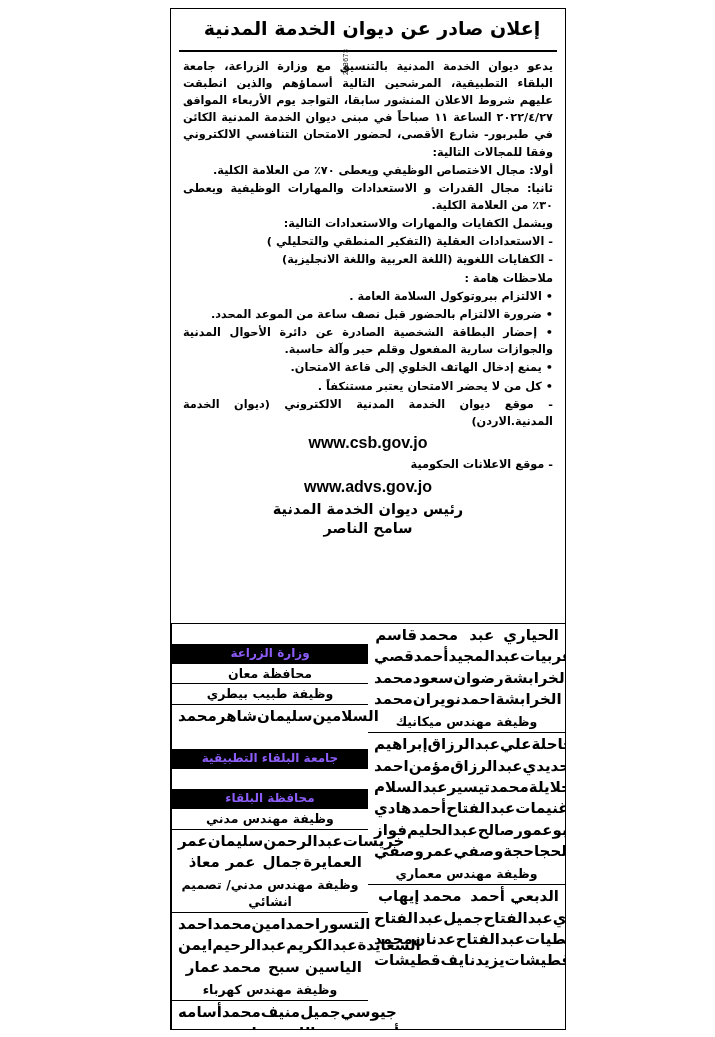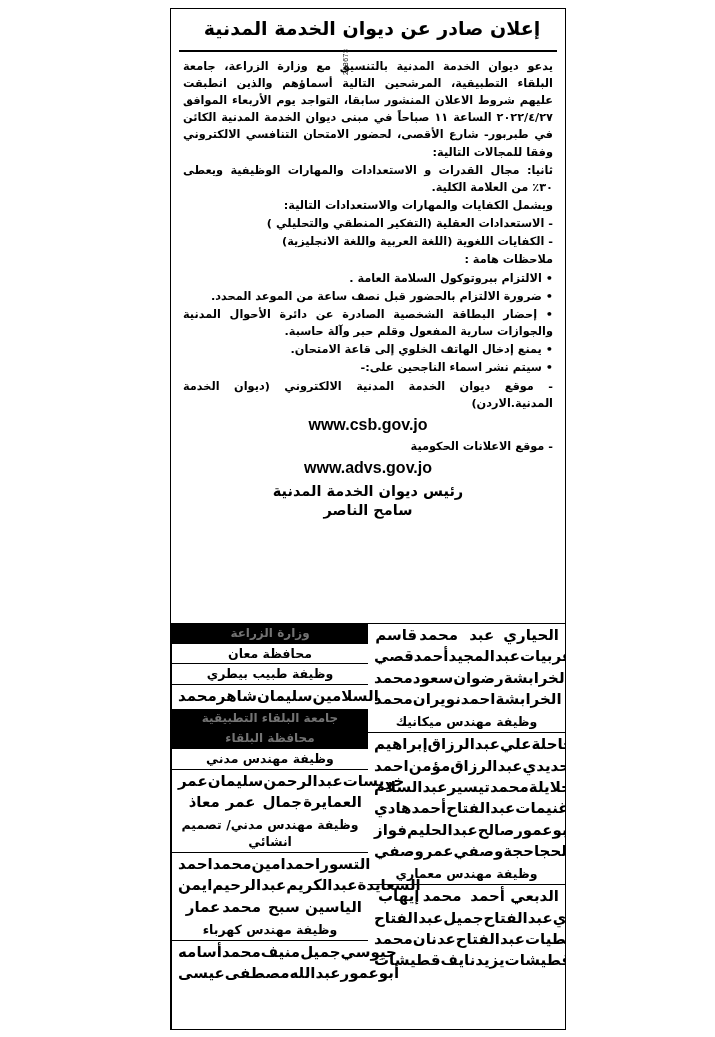--- a/index.html
+++ b/index.html
@@ -104,26 +104,27 @@
     border-top: 1px solid #000;
   }
   .col {
     box-sizing: border-box;
     width: 50%;
     padding: 0;
   }
   .col-right { border-left: 1px solid #000; }
   .bar {
     background: #000;
-    color: #737373;
+    color: #8b5cf6;
     text-align: center;
     font-weight: bold;
     font-size: 12px;
     padding: 2px 2px;
     line-height: 1.3;
+    margin-top: 20px;
   }
   .subhead {
     text-align: center;
     font-weight: bold;
     font-size: 12.5px;
     padding: 2px 2px 1px 2px;
     line-height: 1.3;
     border-bottom: 1px solid #000;
   }
   .jobtitle {
@@ -160,30 +161,31 @@
 <div class="page">
   <div class="clip">
 
     <div class="idstrip">223673</div>
 
     <div class="headline">إعلان صادر عن ديوان الخدمة المدنية</div>
     <div class="rule"></div>
 
     <div class="body-text">
       <p class="p-justify">يدعو ديوان الخدمة المدنية بالتنسيق مع وزارة الزراعة، جامعة البلقاء التطبيقية، المرشحين التالية أسماؤهم والذين انطبقت عليهم شروط الاعلان المنشور سابقا، التواجد يوم الأربعاء الموافق ٢٠٢٢/٤/٢٧ الساعة ١١ صباحاً في مبنى ديوان الخدمة المدنية الكائن في طبربور- شارع الأقصى، لحضور الامتحان التنافسي الالكتروني وفقا للمجالات التالية:</p>
+      <p>أولا: مجال الاختصاص الوظيفي ويعطى ٧٠٪ من العلامة الكلية.</p>
       <p class="p-justify">ثانيا: مجال القدرات و الاستعدادات والمهارات الوظيفية ويعطى ٣٠٪ من العلامة الكلية.</p>
       <p>ويشمل الكفايات والمهارات والاستعدادات التالية:</p>
       <p>- الاستعدادات العقلية (التفكير المنطقي والتحليلي )</p>
       <p>- الكفايات اللغوية (اللغة العربية واللغة الانجليزية)</p>
       <p>ملاحظات هامة :</p>
       <p>• الالتزام ببروتوكول السلامة العامة .</p>
       <p>• ضرورة الالتزام بالحضور قبل نصف ساعة من الموعد المحدد.</p>
       <p class="p-justify">• إحضار البطاقة الشخصية الصادرة عن دائرة الأحوال المدنية والجوازات سارية المفعول وقلم حبر وآلة حاسبة.</p>
       <p>• يمنع إدخال الهاتف الخلوي إلى قاعة الامتحان.</p>
-      <p>• سيتم نشر اسماء الناجحين على:-</p>
+      <p>• كل من لا يحضر الامتحان يعتبر مستنكفاً .</p>
       <p>- موقع ديوان الخدمة المدنية الالكتروني (ديوان الخدمة المدنية.الاردن)</p>
       <p class="center latin">www.csb.gov.jo</p>
       <p>- موقع الاعلانات الحكومية</p>
       <p class="center latin">www.advs.gov.jo</p>
     </div>
 
     <div class="sig">
       <div>رئيس ديوان الخدمة المدنية</div>
       <div>سامح الناصر</div>
     </div>

